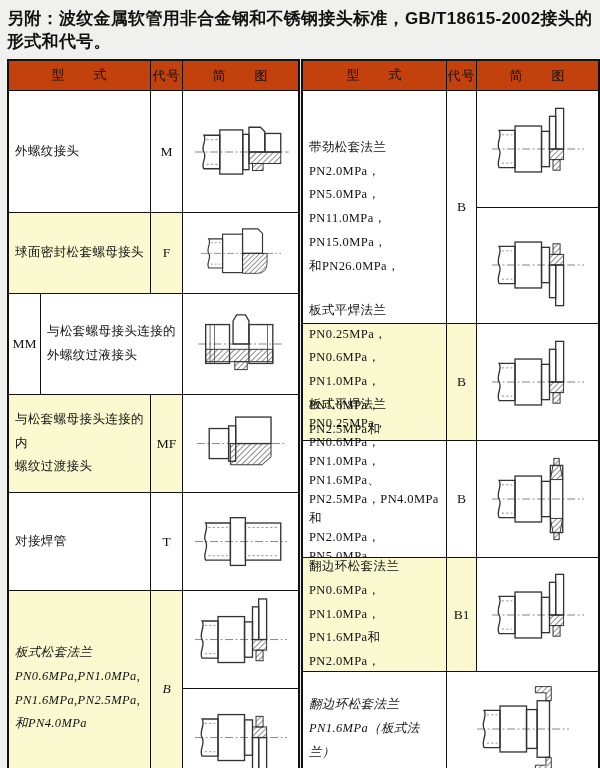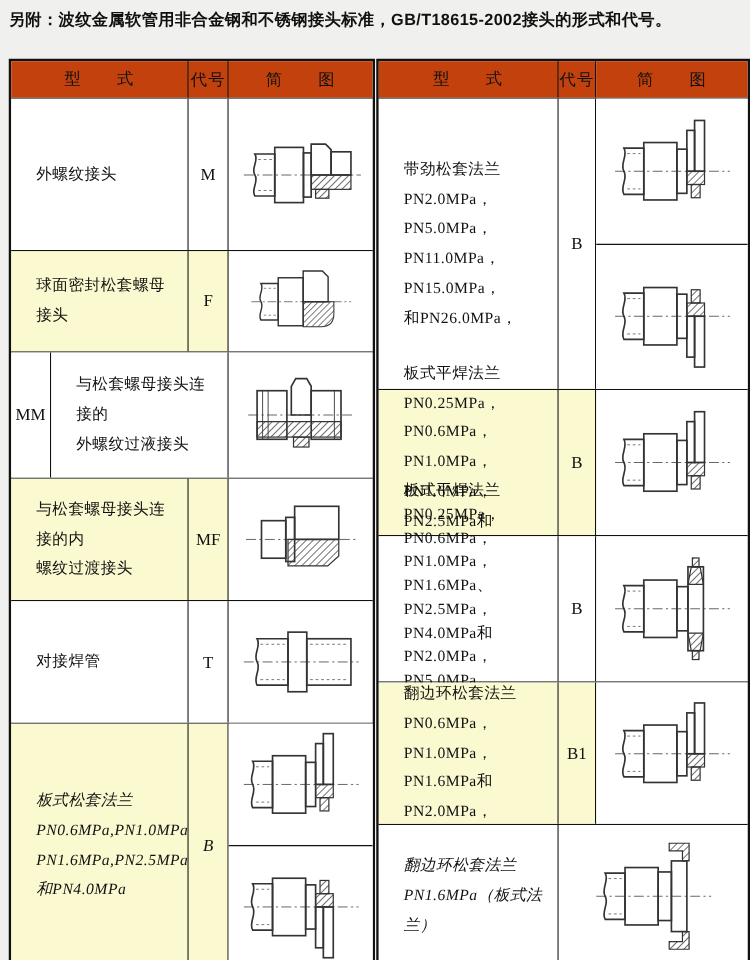--- a/index.html
+++ b/index.html
@@ -3,38 +3,38 @@
 <meta charset="utf-8">
 <style>
   html,body{margin:0;padding:0;}
   body{
     width:600px;height:768px;overflow:hidden;
     background:#f0f0ee;
     font-family:"Liberation Serif","DejaVu Serif",serif;
     color:#111;
   }
   .title{
-    margin:7px 0 22px 7px;
+    margin:7px 0 6px 7px;
     font-family:"Liberation Sans","DejaVu Sans",sans-serif;
-    font-weight:bold;font-size:13px;letter-spacing:0.3px;
+    font-weight:bold;font-size:17px;letter-spacing:0.3px;
   }
   .tables{display:flex;margin-left:7px;gap:1px;}
   .tbl{border:2px solid #111;background:#fff;}
   .tbl-left{width:290px;}
   .tbl-right{width:296px;}
   .row{display:flex;border-bottom:1px solid #111;box-sizing:border-box;}
   .row:last-child{border-bottom:none;font-style:italic;}
   .c{border-right:1px solid #111;box-sizing:border-box;background:#fff;
      display:flex;align-items:center;}
   .tbl-left  .c.type{width:142px;}
   .tbl-left  .c.code{width:32px;}
   .tbl-right .c.type{width:144px;}
   .tbl-right .c.code{width:30px;}
   .c.diag{flex:1;border-right:none;flex-direction:column;padding:0;}
-  .c.type{padding:2px 5px 2px 20px;font-size:12.5px;line-height:1.9;
+  .c.type{padding:2px 5px 2px 6px;font-size:12.5px;line-height:1.9;
           letter-spacing:0.4px;white-space:pre-line;}
   .c.type.tight{line-height:1.52;}
   .c.code{justify-content:center;font-size:13.5px;}
   .head .c{background:#c2410c;justify-content:center;font-size:13px;
            letter-spacing:1px;padding:0;}
   .row.hl .c.type,.row.hl .c.code{background:#faf9cf;}
   .dwrap{flex:1 1 0;min-height:0;display:flex;align-items:center;
          justify-content:center;background:#fff;align-self:stretch;}
   .dwrap.split{border-top:1px solid #111;}
   .fig{width:106px;height:96%;max-height:96px;}

